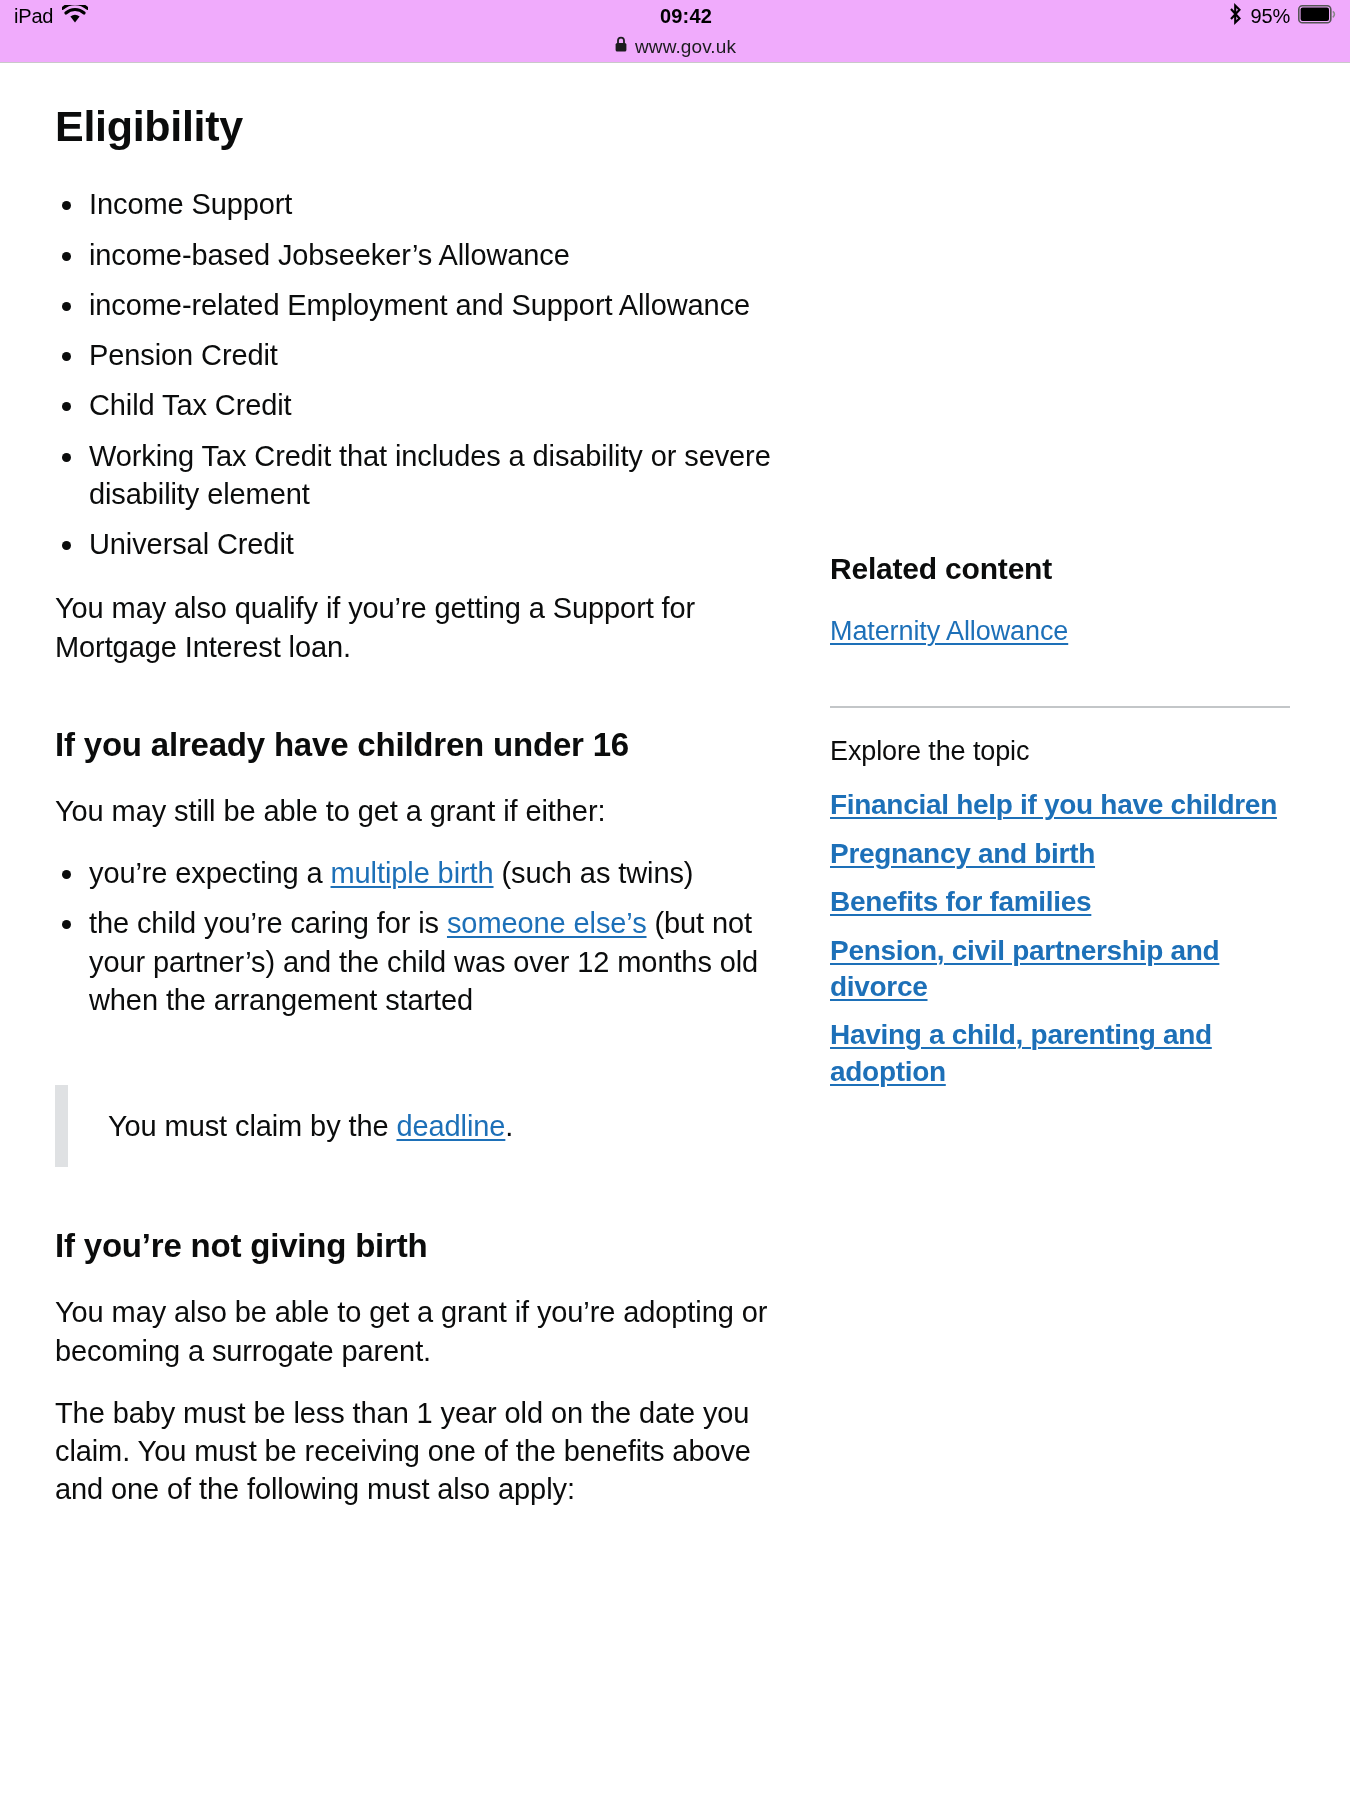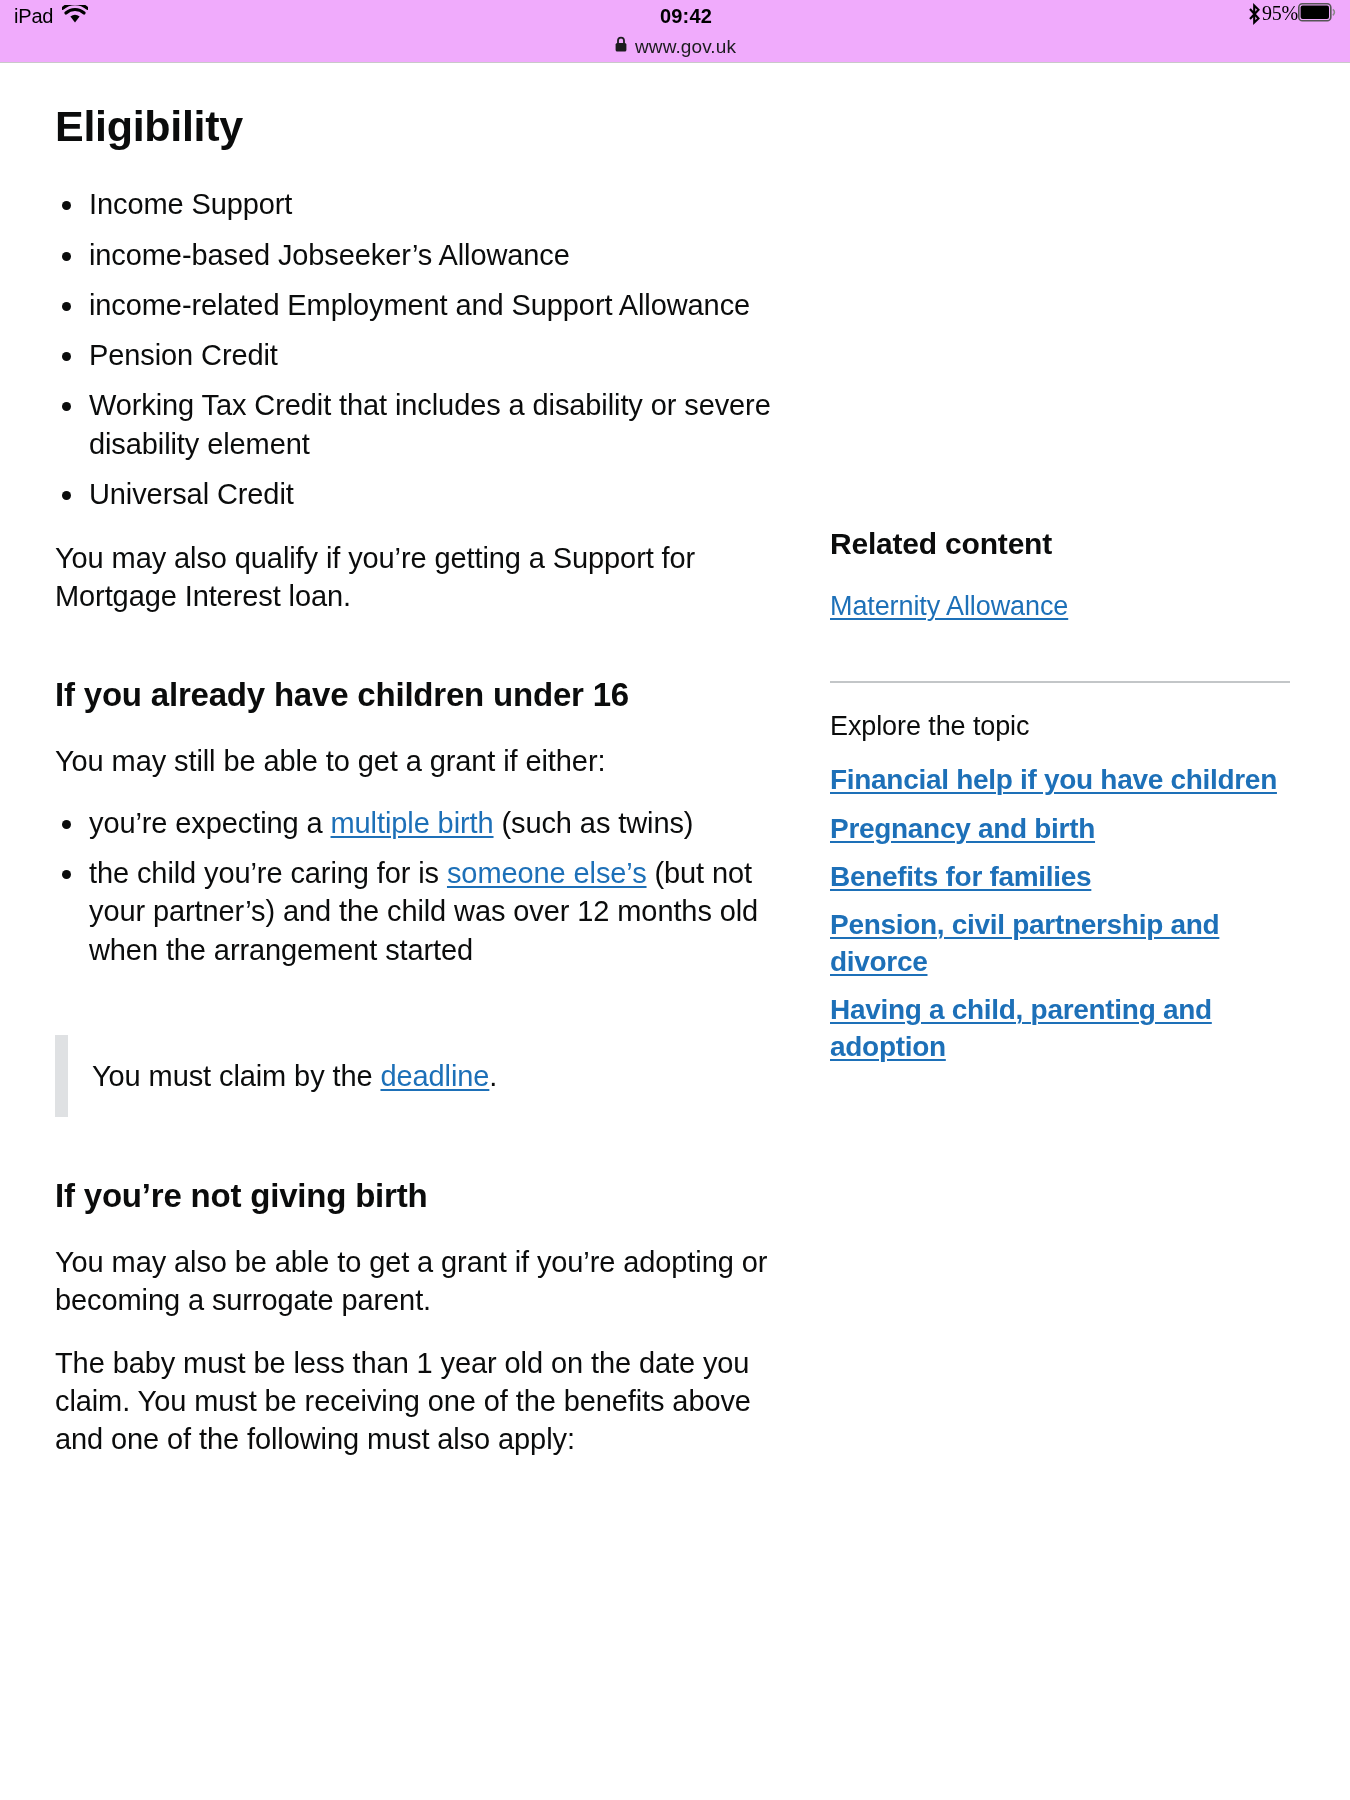--- a/index.html
+++ b/index.html
@@ -43,25 +43,25 @@
 
   .status-center {
     flex: 0 0 auto;
     display: flex;
     align-items: center;
     justify-content: center;
   }
 
   .status-right {
     display: flex;
+    align-items: center;
     justify-content: flex-end;
-    gap: 0;
+    gap: 8px;
     flex: 1 1 0;
     min-width: 0;
-    font-family: Liberation Serif, serif;
   }
 
   .device-label {
     font-size: 20px;
     color: #000;
     letter-spacing: -0.2px;
     line-height: 1;
   }
 
   .status-clock {
@@ -180,21 +180,21 @@
   a.gov-link {
     color: #1d70b8;
     text-decoration: underline;
     text-underline-offset: 3px;
     text-decoration-thickness: 2px;
   }
 
   
   .inset-text {
     border-left: 13px solid #dfe1e3;
-    padding: 22px 0 22px 24px;
+    padding: 22px 0 22px 40px;
     margin: 66px 0 0 0;
   }
   .inset-text p {
     font-size: 29px;
     line-height: 1.32;
     color: #0b0c0c;
     margin: 0;
     letter-spacing: -0.1px;
   }
 
@@ -319,20 +319,21 @@
   <div class="main-col">
 
     <h1 class="section-title">Eligibility</h1>
 
 
     <ul class="bullets">
       <li>Income Support</li>
       <li>income-based Jobseeker’s Allowance</li>
       <li>income-related Employment and Support Allowance</li>
       <li>Pension Credit</li>
+      <li>Child Tax Credit</li>
       <li>Working Tax Credit that includes a disability or severe disability element</li>
       <li>Universal Credit</li>
     </ul>
 
     <p class="body-text">You may also qualify if you’re getting a Support for Mortgage Interest loan.</p>
 
     <h2 class="sub-title">If you already have children under 16</h2>
 
     <p class="body-text">You may still be able to get a grant if either:</p>
 

